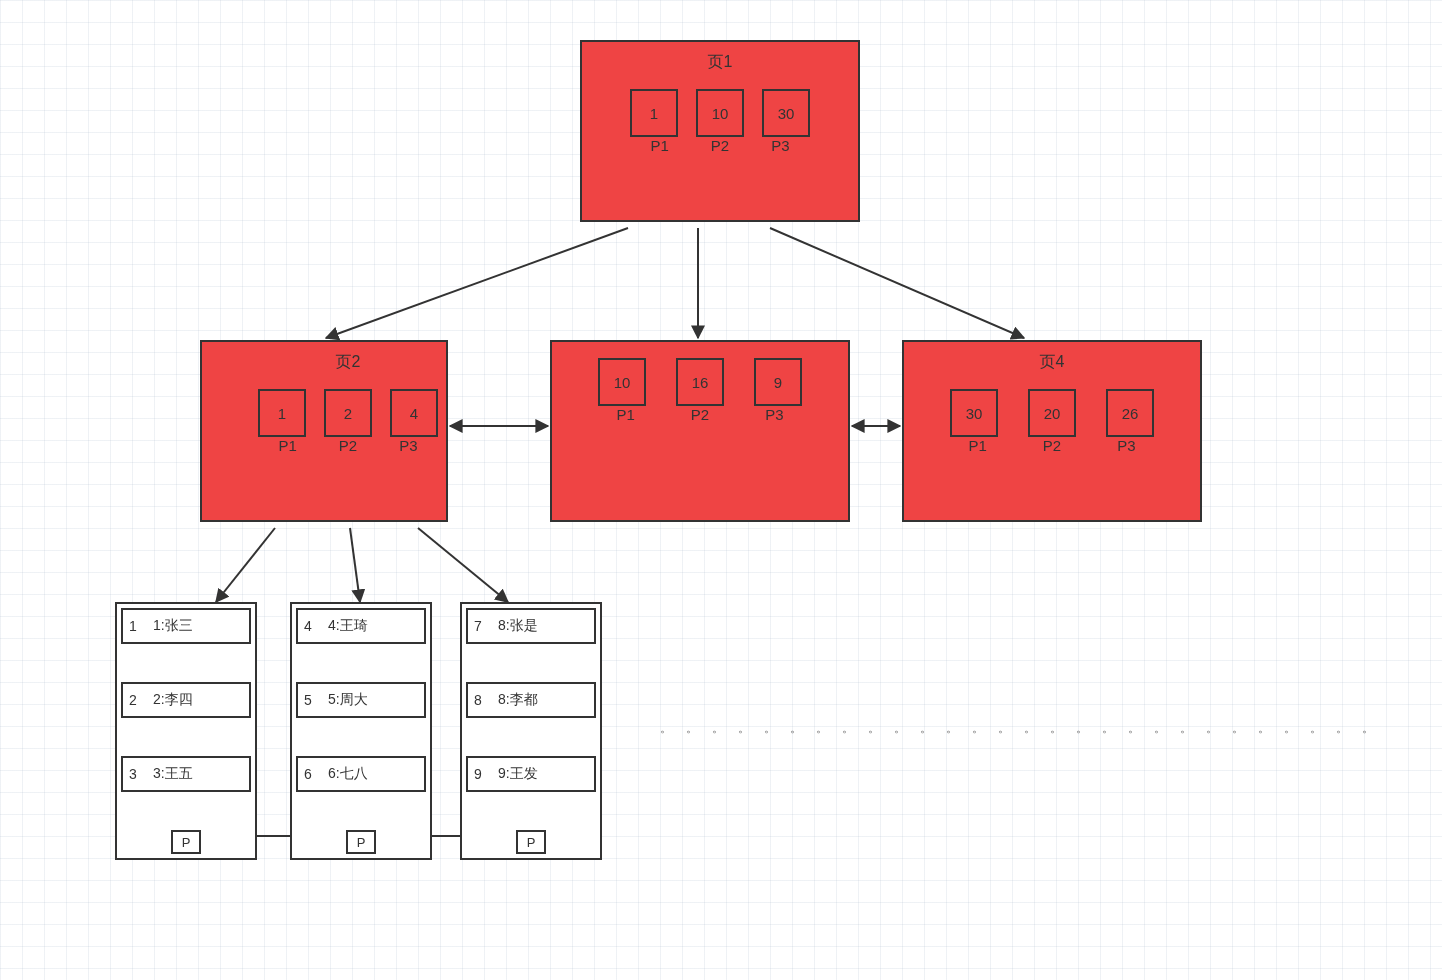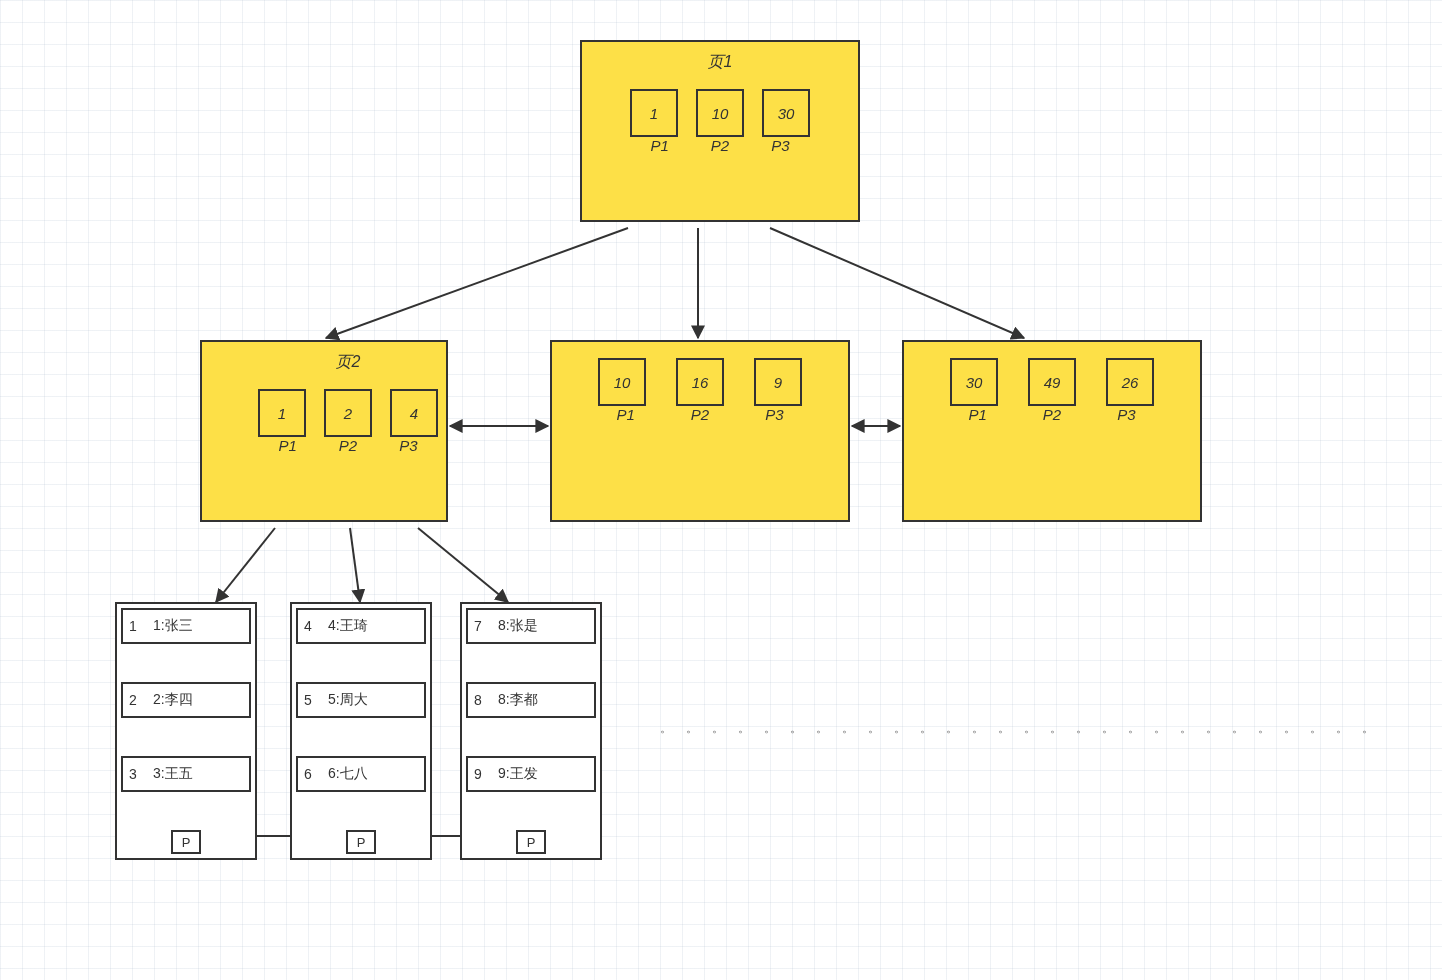--- a/index.html
+++ b/index.html
@@ -15,22 +15,21 @@
       linear-gradient(to right, rgba(180,195,210,0.22) 1px, transparent 1px),
       linear-gradient(to bottom, rgba(180,195,210,0.22) 1px, transparent 1px);
     background-size: 22px 22px;
     background-position: 0 0;
   }
   svg { position: absolute; left: 0; top: 0; width: 1442px; height: 980px; pointer-events: none; }
 
   .page {
     position: absolute;
     border: 2px solid #333;
-    background: #fde047;
-    font-style: italic;
+    background: #ef4444;
   }
   .page-title {
     text-align: center;
     margin-top: 10px;
     font-size: 16px;
   }
   .kv-row {
     display: flex;
     justify-content: center;
     gap: 18px;
@@ -148,23 +147,24 @@
     <div class="kv">9</div>
   </div>
   <div class="p-row" style="gap:56px;">
     <span>P1</span>
     <span>P2</span>
     <span>P3</span>
   </div>
 </div>
 
 <div class="page" style="left:902px; top:340px; width:300px; height:182px;">
+  <div class="page-title">页4</div>
   <div class="kv-row" style="gap:30px;">
     <div class="kv">30</div>
-    <div class="kv">49</div>
+    <div class="kv">20</div>
     <div class="kv">26</div>
   </div>
   <div class="p-row" style="gap:56px;">
     <span>P1</span>
     <span>P2</span>
     <span>P3</span>
   </div>
 </div>
 
 <div class="leaf" style="left:115px; top:602px;">

